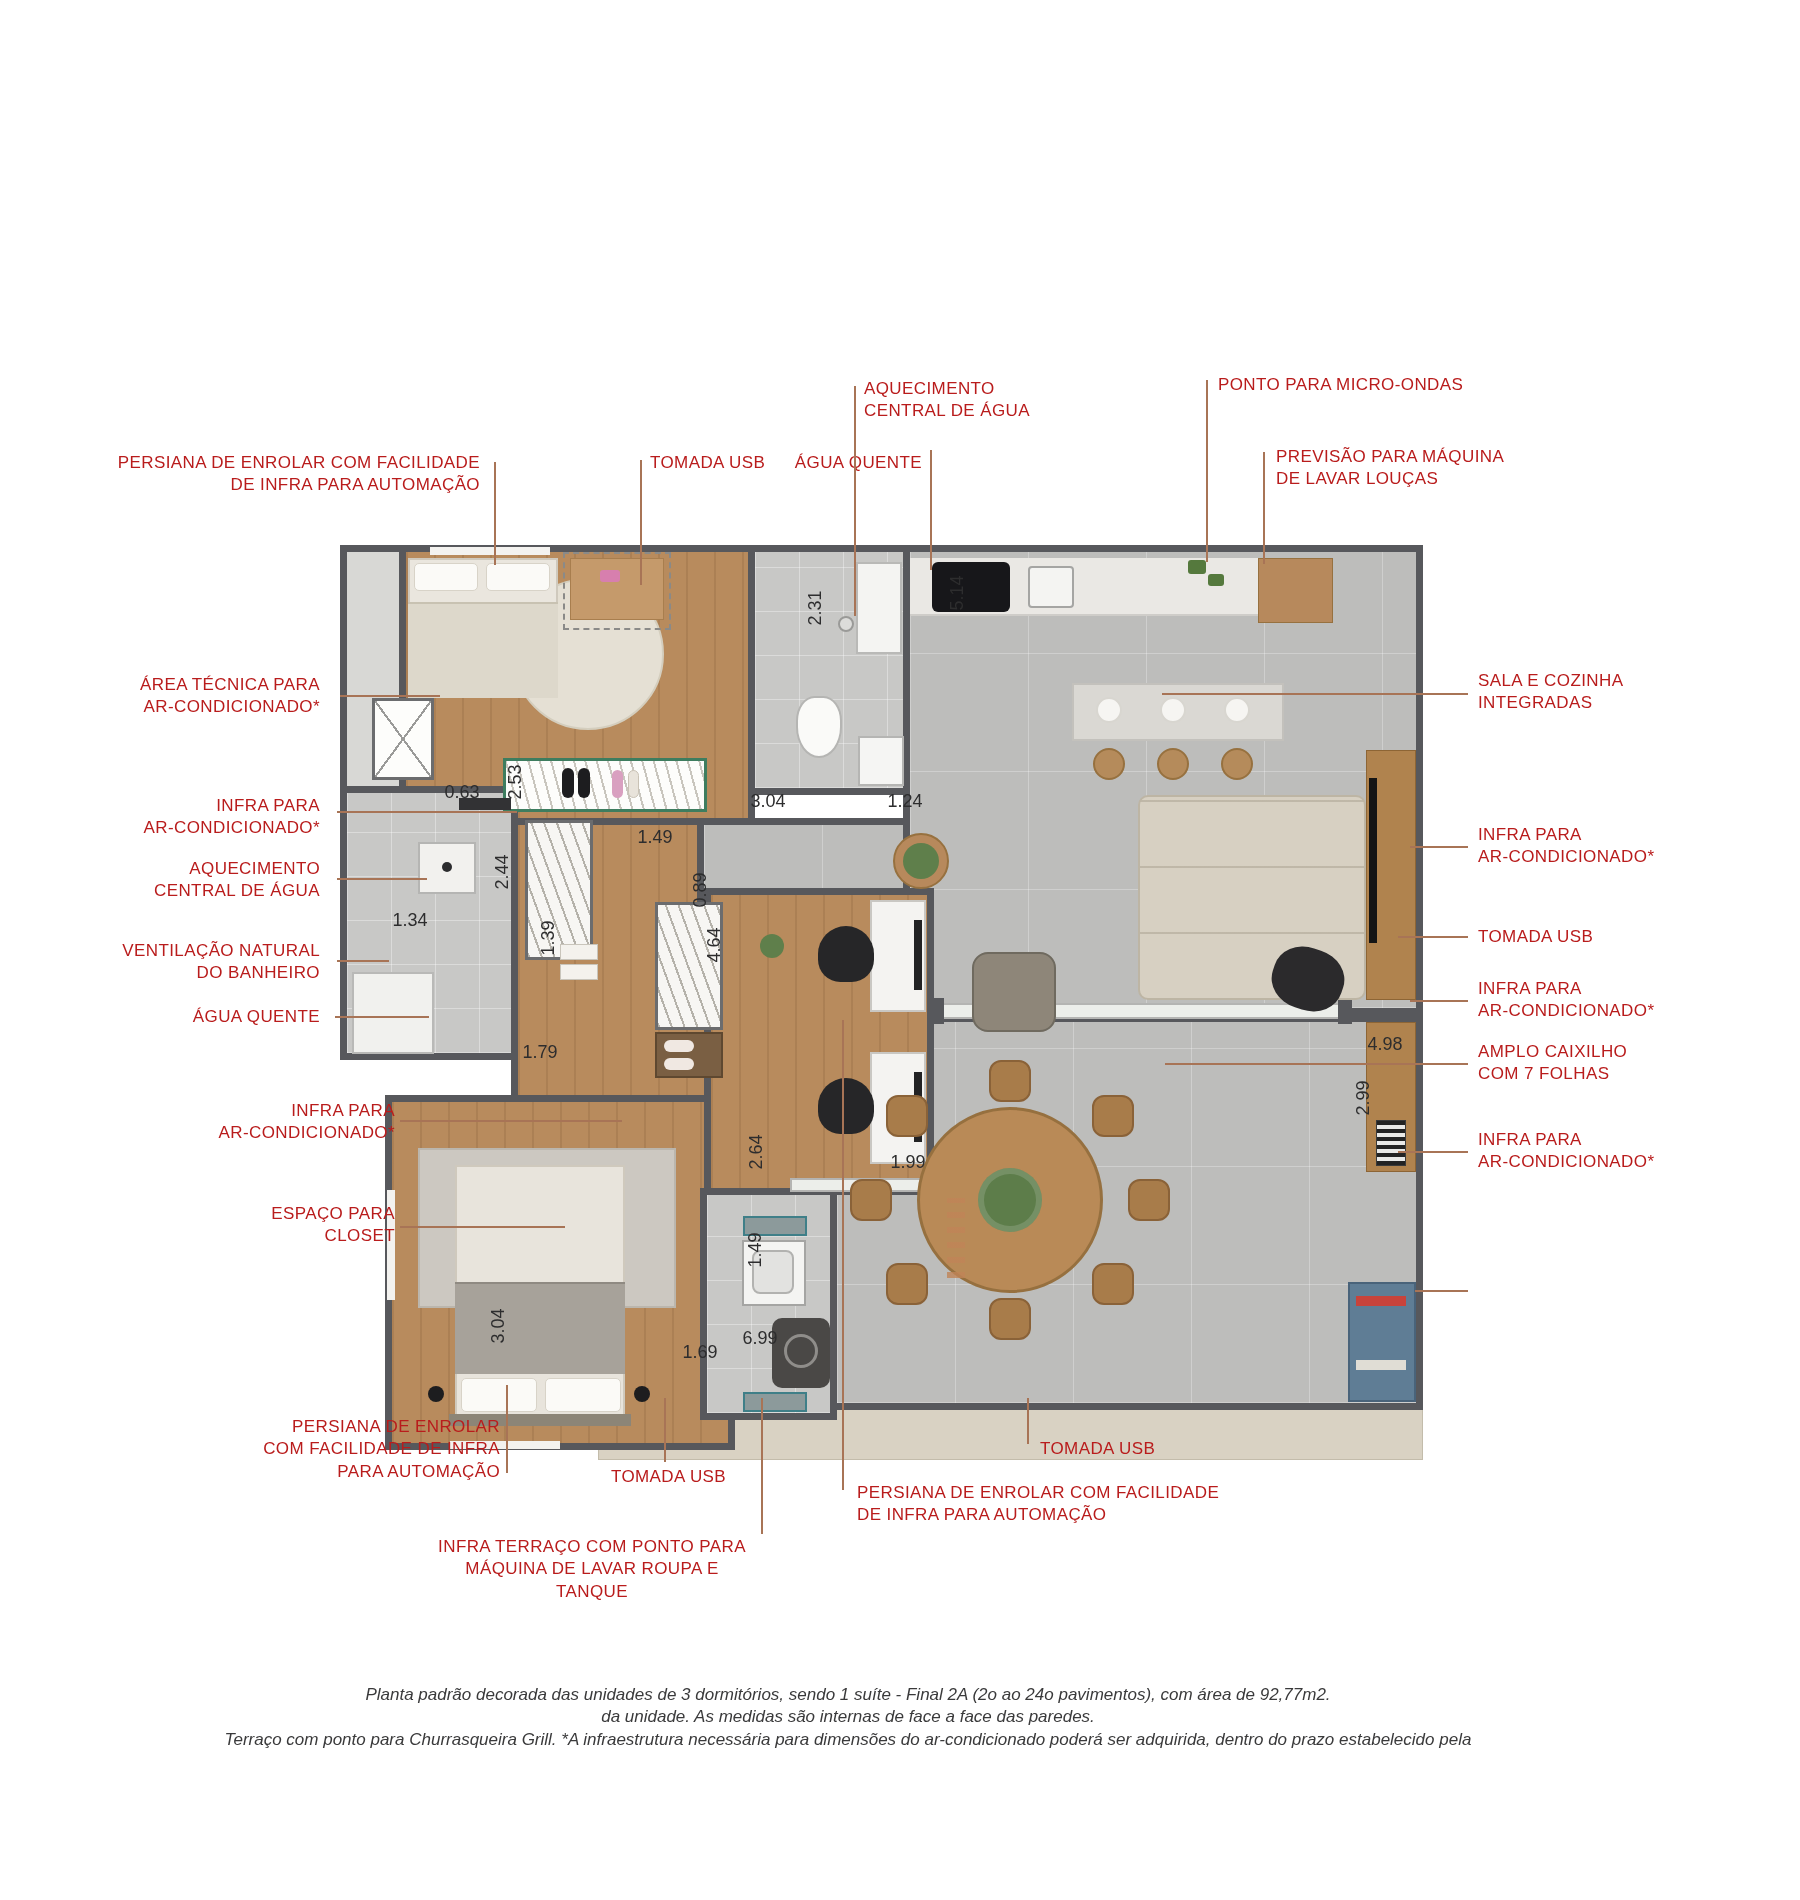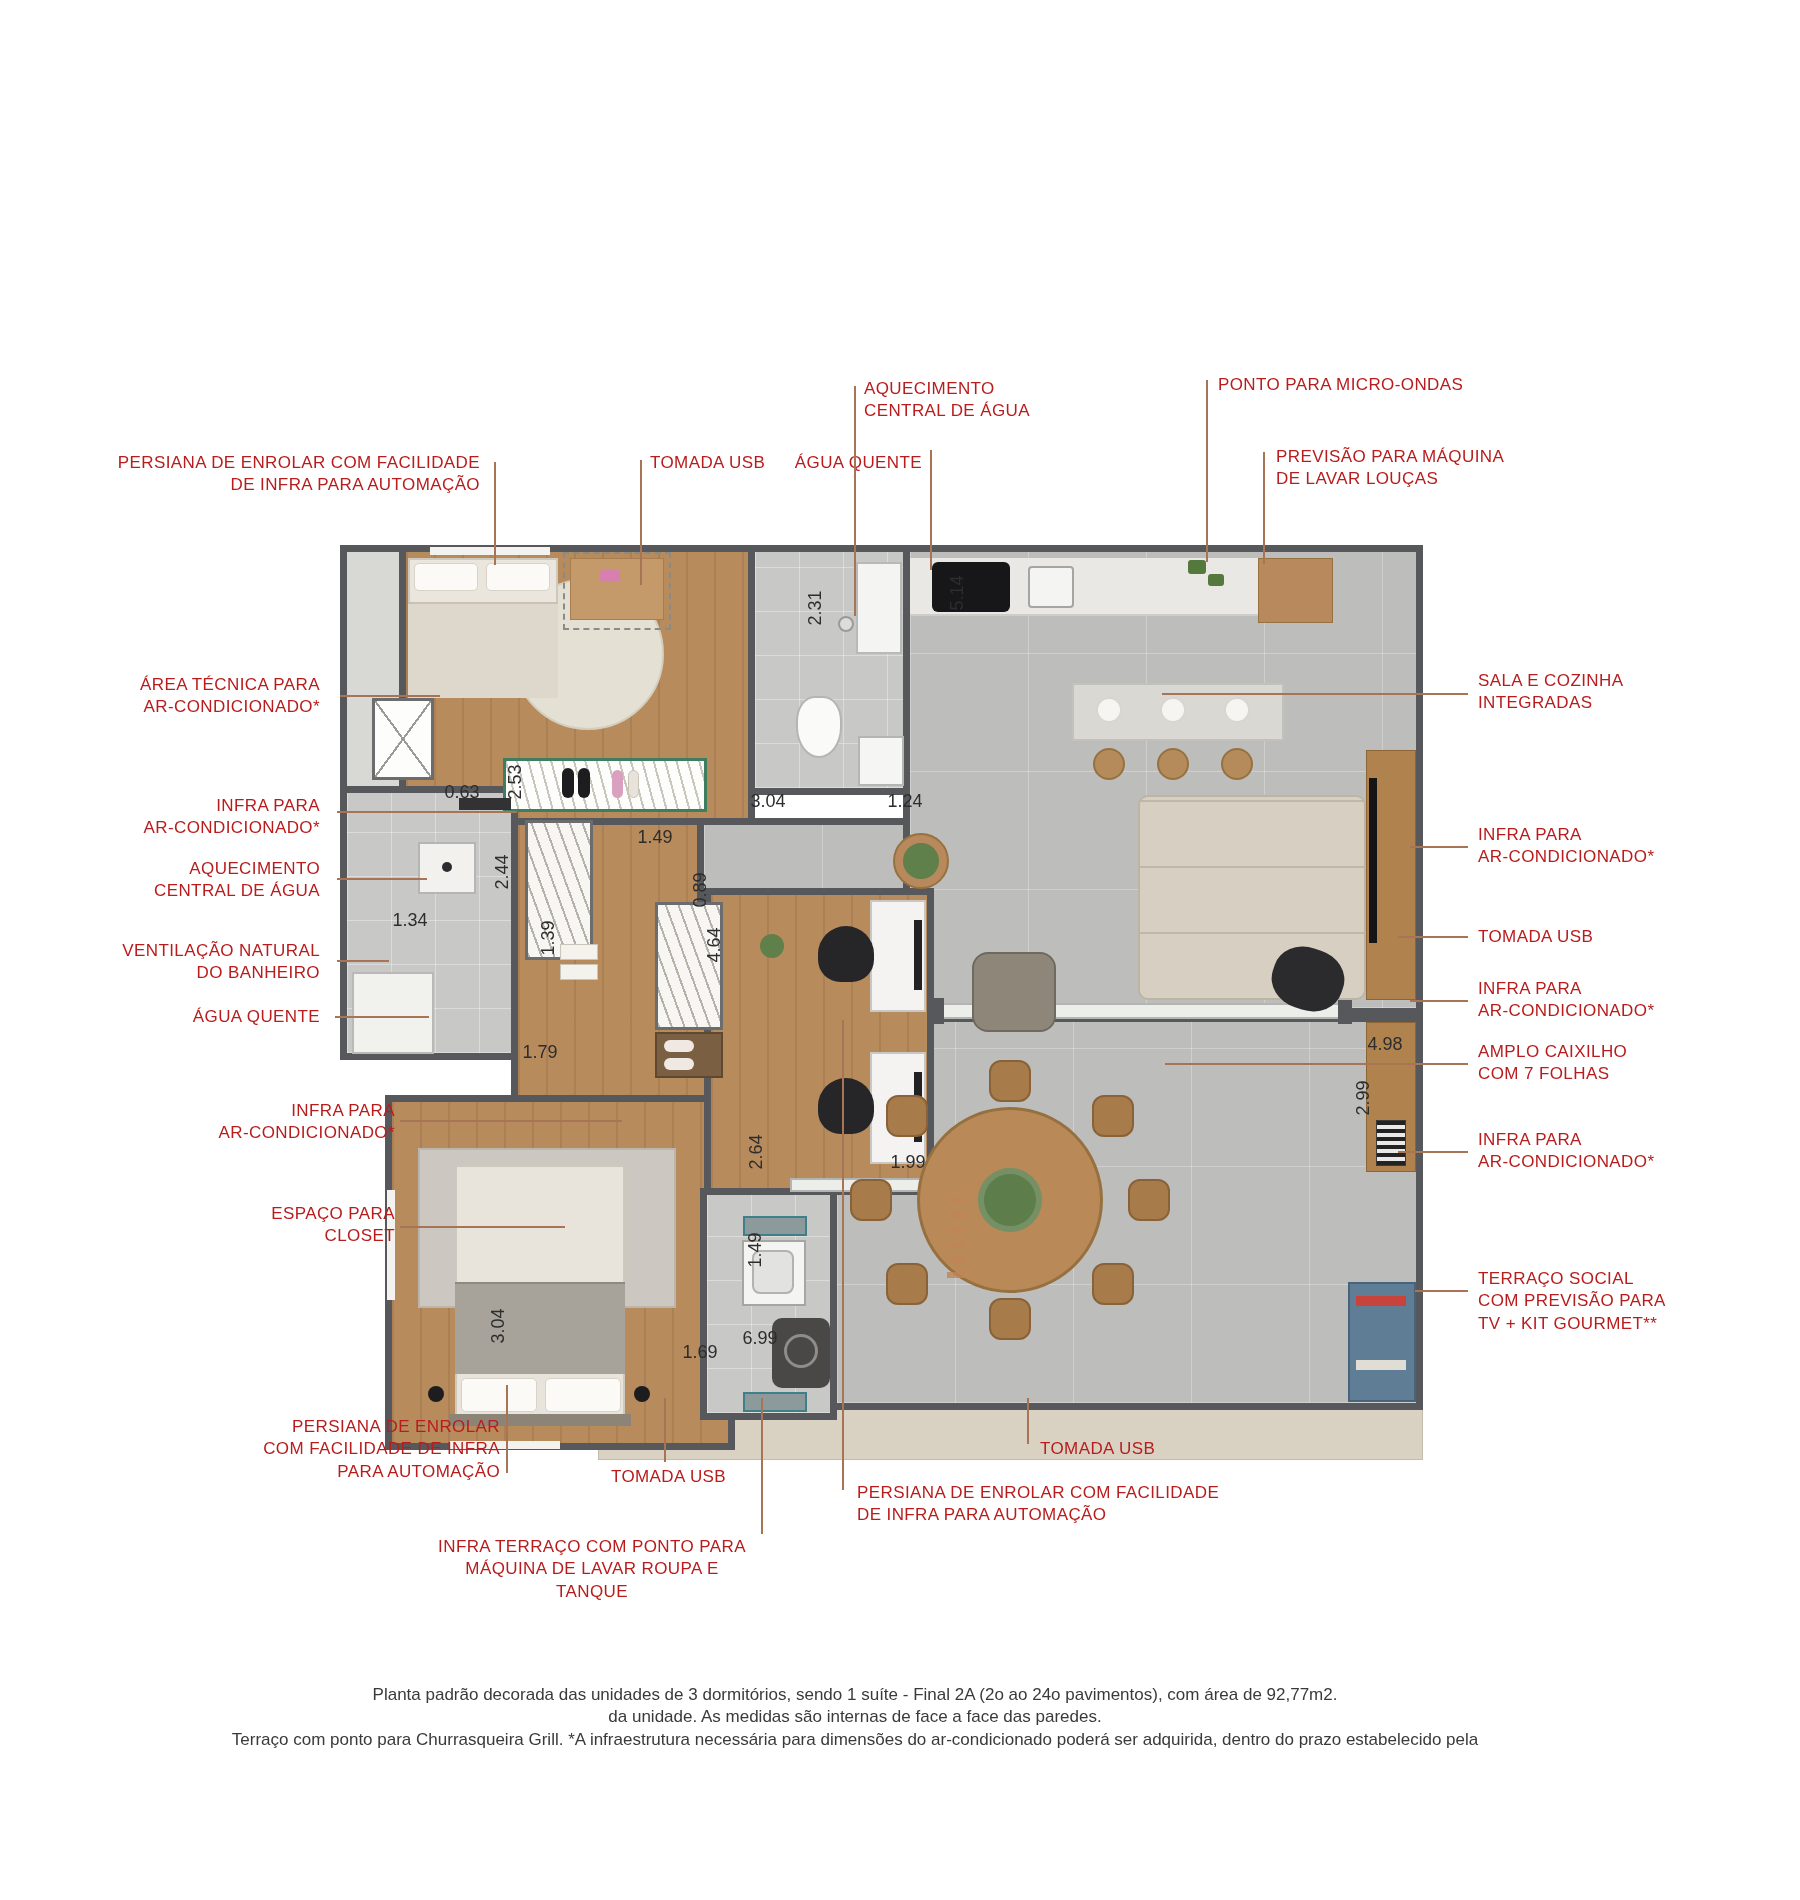--- a/index.html
+++ b/index.html
@@ -23,22 +23,22 @@
         repeating-linear-gradient(0deg,rgba(255,255,255,.35) 0 1px,transparent 1px 44px),
         repeating-linear-gradient(90deg,rgba(255,255,255,.35) 0 1px,transparent 1px 44px);}
   .hatch{background-color:#f7f6f3;background-image:repeating-linear-gradient(70deg,#b5b2aa 0 2px,transparent 2px 12px);
         border:3px solid #6b6c6e;}
   .xbox{background-color:#fdfdfb;border:3px solid #6b6c6e;background-image:
         linear-gradient(to top right,transparent calc(50% - 1px),#9a9a98 calc(50% - 1px) calc(50% + 1px),transparent calc(50% + 1px)),
         linear-gradient(to bottom right,transparent calc(50% - 1px),#9a9a98 calc(50% - 1px) calc(50% + 1px),transparent calc(50% + 1px));}
   .chair{position:absolute;width:42px;height:42px;border-radius:12px;background:#a87c4a;border:2px solid #8a6238;box-sizing:border-box;}
   .stool{position:absolute;width:32px;height:32px;border-radius:50%;background:#b58b5b;border:2px solid #97713f;box-sizing:border-box;}
   .plate{position:absolute;width:26px;height:26px;border-radius:50%;background:#f6f5f2;border:2px solid #d8d6d0;box-sizing:border-box;}
-  #footer{position:absolute;left:155px;top:1684px;width:1400px;text-align:center;
-          color:#3a3a3b;font-size:17px;line-height:1.32;}
+  #footer{position:absolute;left:148px;top:1684px;width:1400px;text-align:center;
+          color:#3a3a3b;font-size:17px;line-height:1.32;font-style:italic;}
 </style>
 </head>
 <body>
 
 <div id="page">
 
   <div class="f" style="left:598px;top:1408px;width:825px;height:52px;background:#d9d2c3;border:1px solid #c3bcab;"></div>
 
   <div class="room tile" style="left:340px;top:545px;width:66px;height:248px;background:#d8d8d5;"></div>
   <div class="room wood" style="left:399px;top:545px;width:356px;height:280px;"></div>
@@ -183,23 +183,20 @@
 INTEGRADAS</div>
   <div class="lbl" style="left:1478px;top:824px;width:270px;">INFRA PARA
 AR-CONDICIONADO*</div>
   <div class="lbl" style="left:1478px;top:926px;width:200px;">TOMADA USB</div>
   <div class="lbl" style="left:1478px;top:978px;width:270px;">INFRA PARA
 AR-CONDICIONADO*</div>
   <div class="lbl" style="left:1478px;top:1041px;width:270px;">AMPLO CAIXILHO
 COM 7 FOLHAS</div>
   <div class="lbl" style="left:1478px;top:1129px;width:270px;">INFRA PARA
 AR-CONDICIONADO*</div>
-  <div class="lbl" style="left:1478px;top:1268px;width:280px;">TERRAÇO SOCIAL
-COM PREVISÃO PARA
-TV + KIT GOURMET**</div>
   <div class="lbl r" style="left:130px;top:1416px;width:370px;">PERSIANA DE ENROLAR
 COM FACILIDADE DE INFRA
 PARA AUTOMAÇÃO</div>
   <div class="lbl c" style="left:596px;top:1466px;width:145px;">TOMADA USB</div>
   <div class="lbl c" style="left:437px;top:1536px;width:310px;">INFRA TERRAÇO COM PONTO PARA
 MÁQUINA DE LAVAR ROUPA E TANQUE</div>
   <div class="lbl" style="left:1040px;top:1438px;width:200px;">TOMADA USB</div>
   <div class="lbl" style="left:857px;top:1482px;width:400px;">PERSIANA DE ENROLAR COM FACILIDADE
 DE INFRA PARA AUTOMAÇÃO</div>
 

